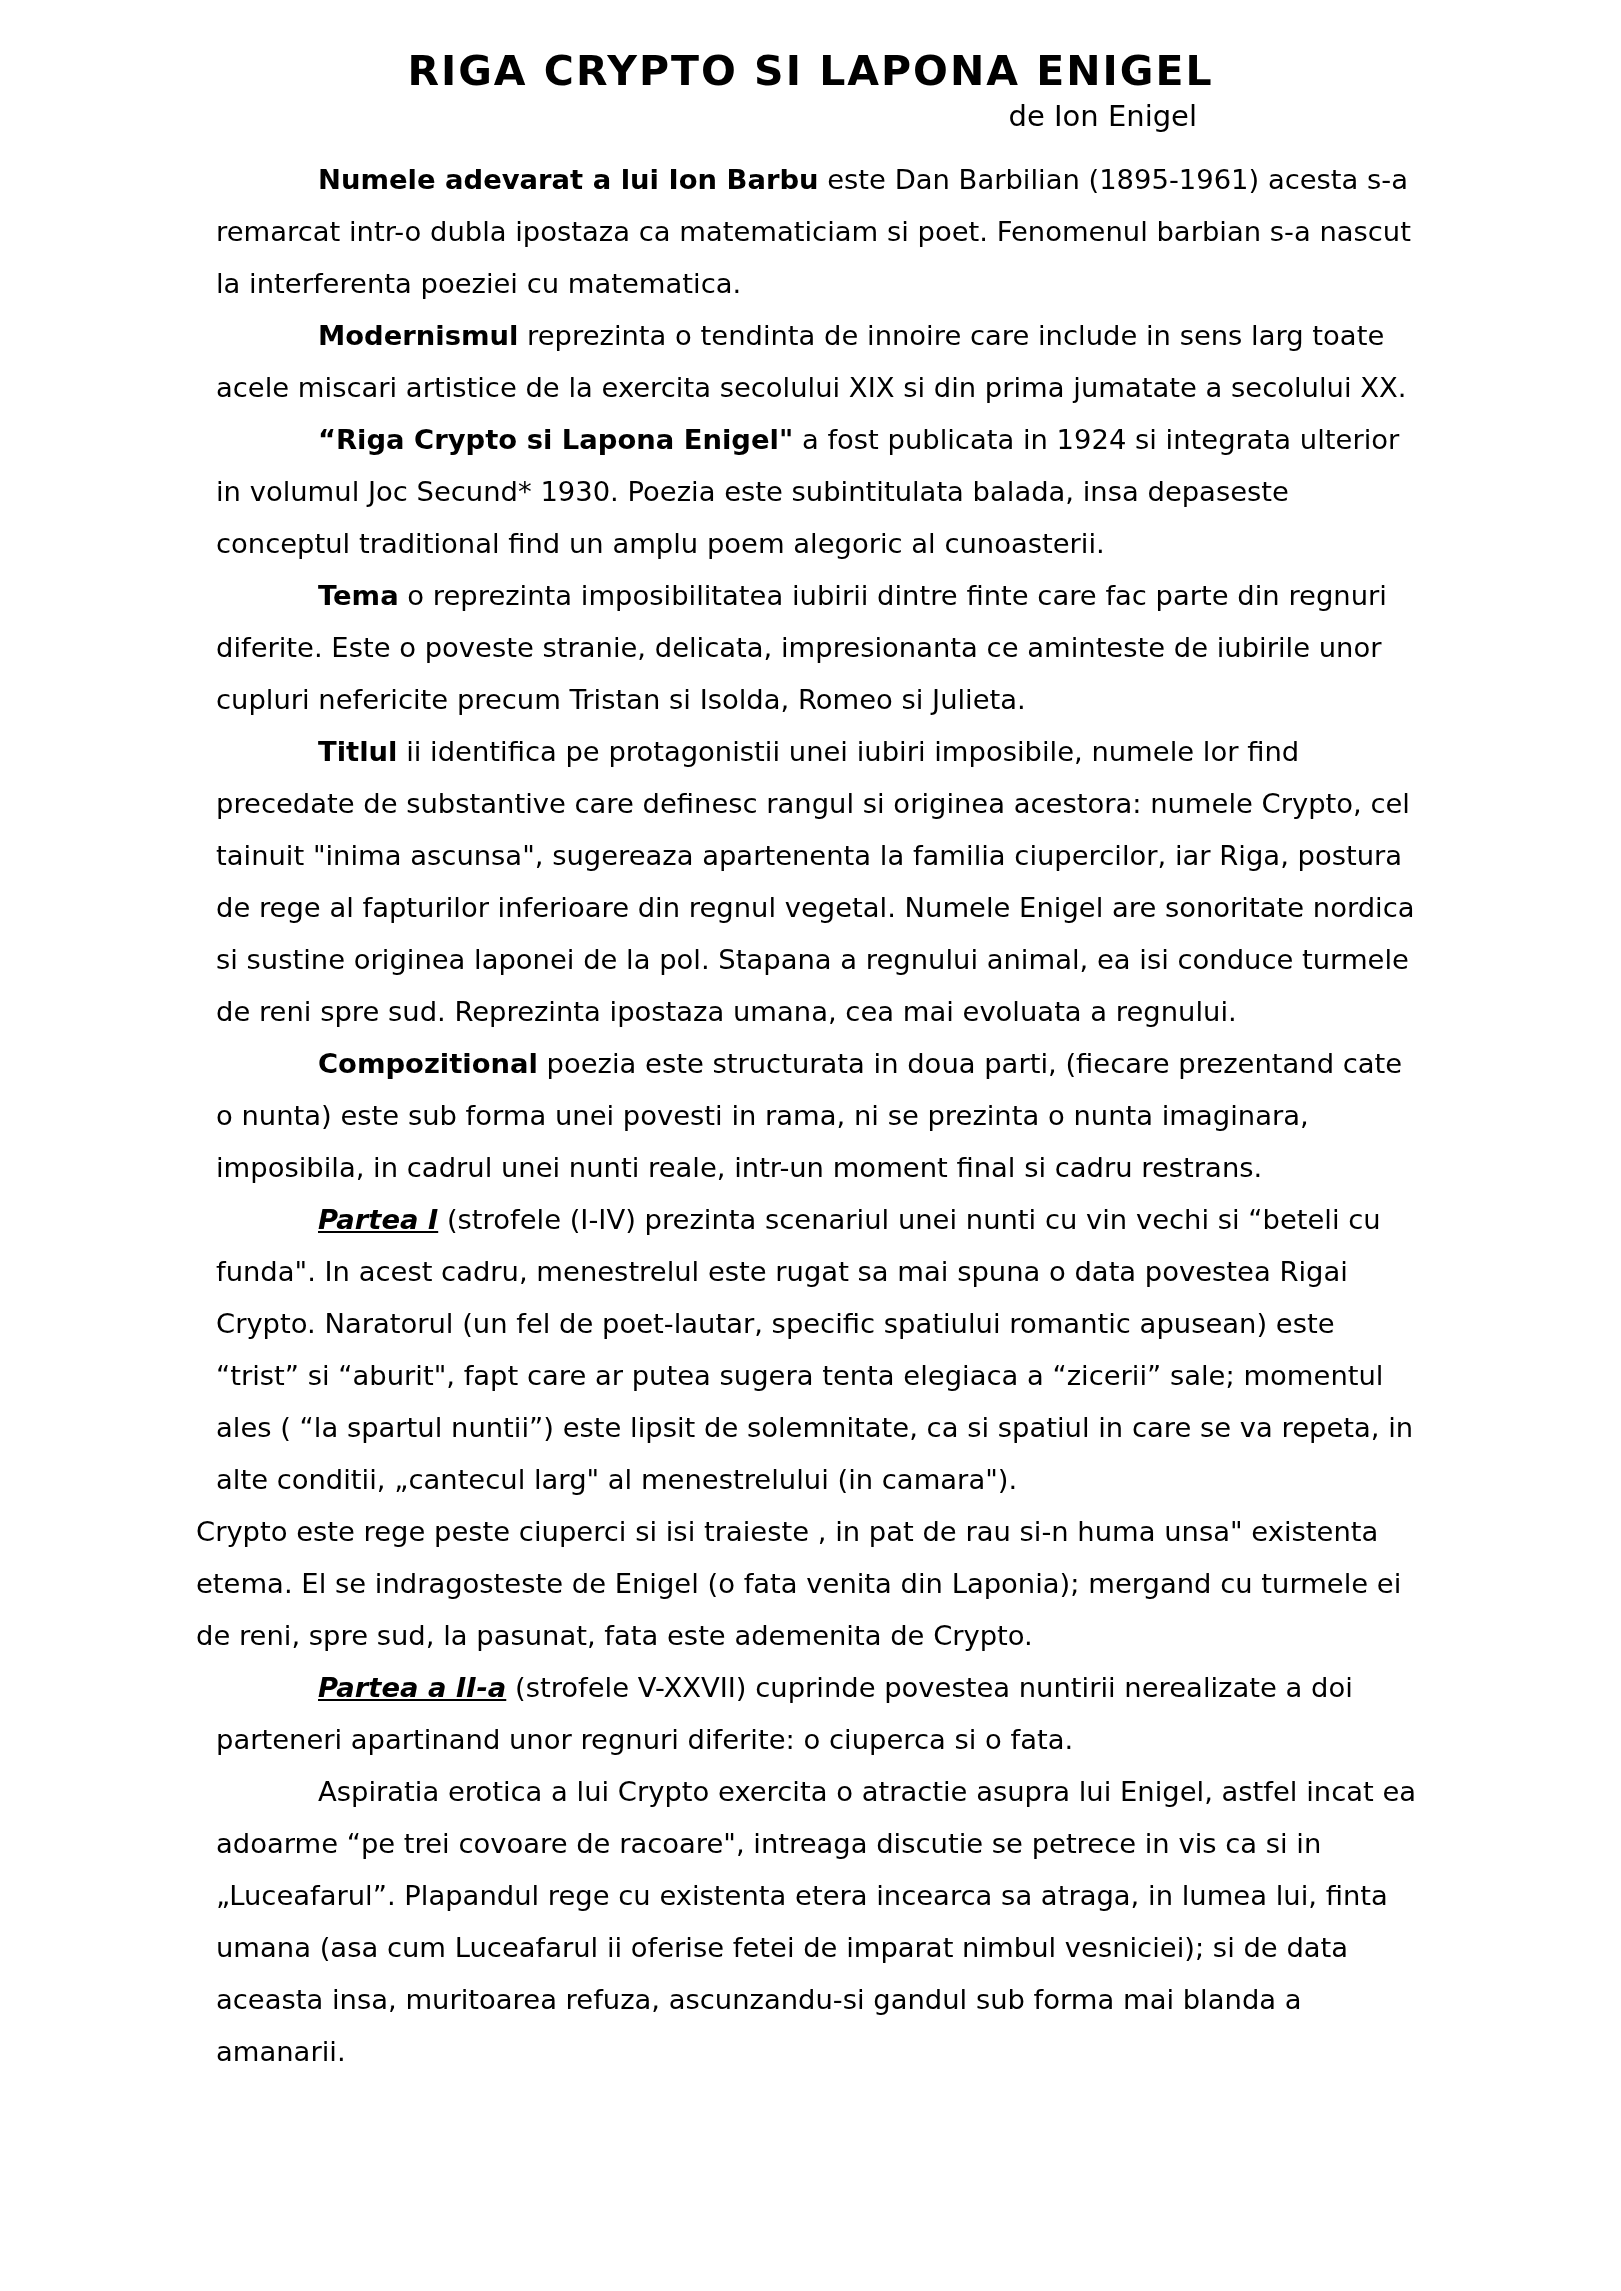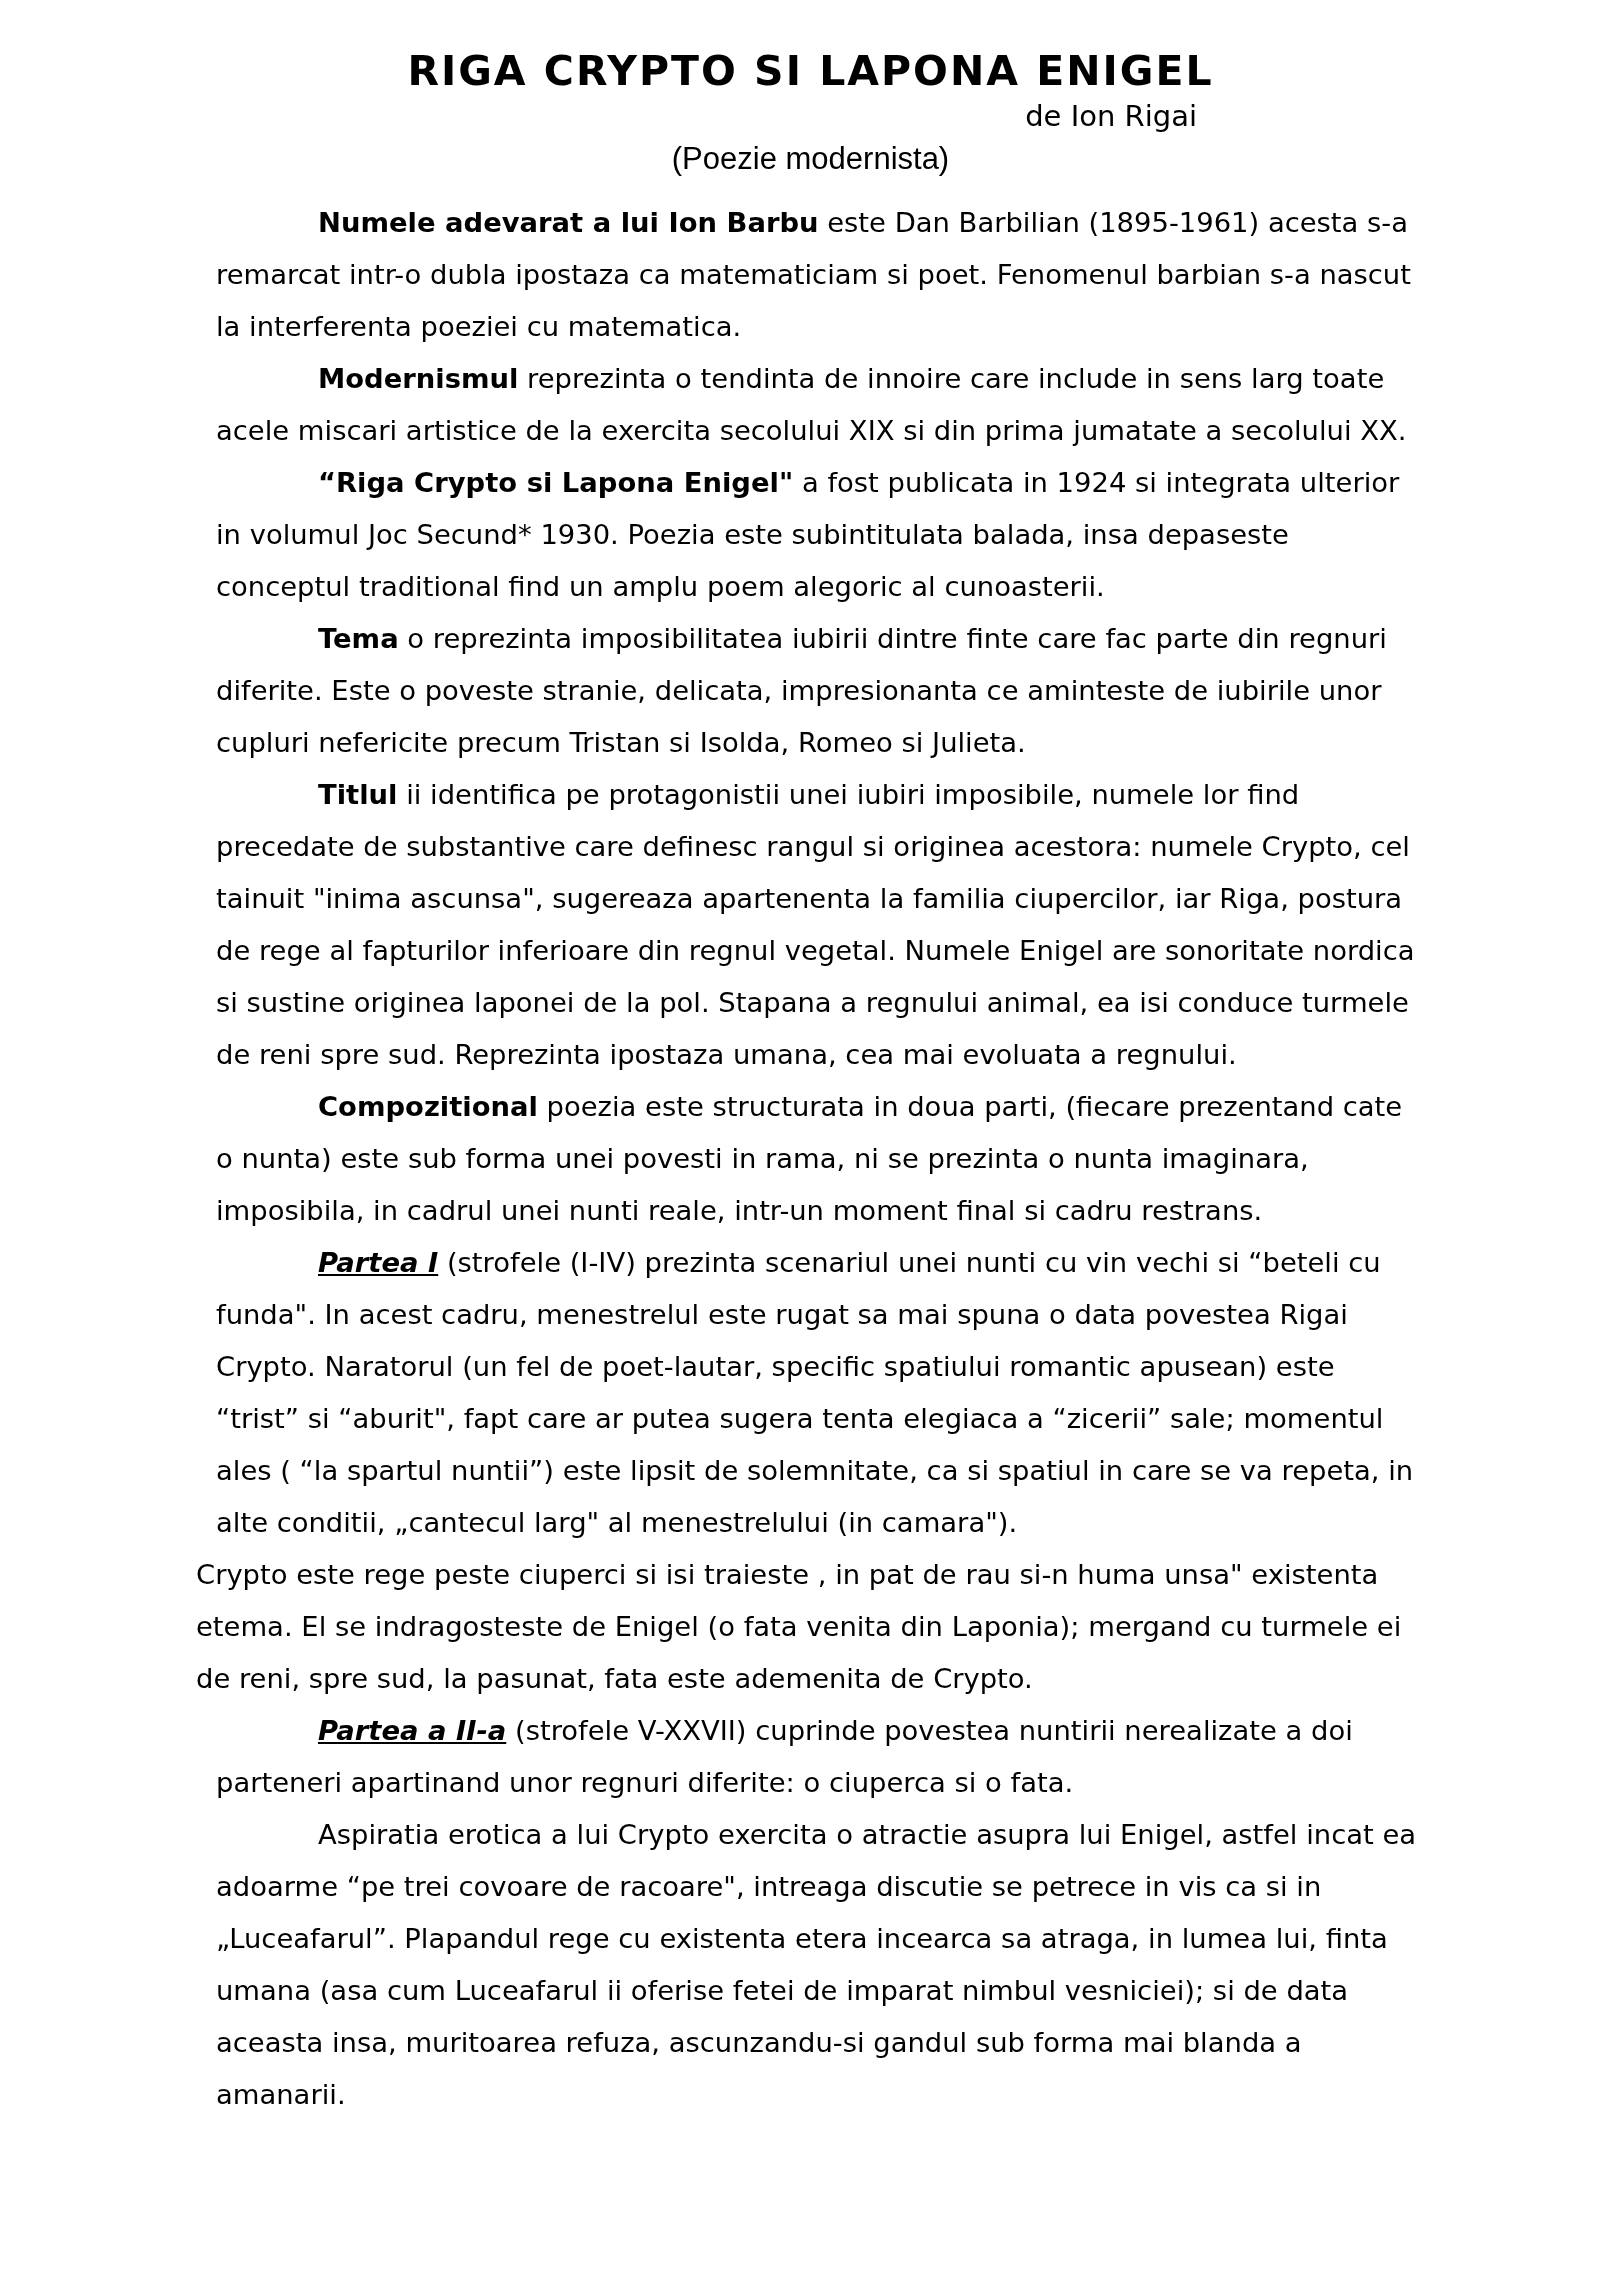--- a/index.html
+++ b/index.html
@@ -65,23 +65,22 @@
     font-weight: bold;
   }
 </style>
 </head>
 <body>
 
 <div class="page">
 
   <div class="doc-title">RIGA CRYPTO SI LAPONA ENIGEL</div>
 
-  <div class="byline">de Ion Rigai</div>
+  <div class="byline">de Ion Enigel</div>
 
-  <div class="subtitle">(Poezie modernista)</div>
 
   <div class="body-text">
 
     <p class="para indent"><span class="lead-bold">Numele adevarat a lui Ion Barbu</span><span> este Dan Barbilian (1895-1961) acesta s-a remarcat intr-o dubla ipostaza ca matematiciam si poet. Fenomenul barbian s-a nascut la interferenta poeziei cu matematica.</span></p>
 
     <p class="para indent"><span class="lead-bold">Modernismul</span><span> reprezinta o tendinta de innoire care include in sens larg toate acele miscari artistice de la exercita secolului XIX si din prima jumatate a secolului XX.</span></p>
 
     <p class="para indent"><span class="lead-bold">“Riga Crypto si Lapona Enigel"</span><span> a fost publicata in 1924 si integrata ulterior in volumul Joc Secund* 1930. Poezia este subintitulata balada, insa depaseste conceptul traditional find un amplu poem alegoric al cunoasterii.</span></p>
 
     <p class="para indent"><span class="lead-bold">Tema</span><span> o reprezinta imposibilitatea iubirii dintre finte care fac parte din regnuri diferite. Este o poveste stranie, delicata, impresionanta ce aminteste de iubirile unor cupluri nefericite precum Tristan si Isolda, Romeo si Julieta.</span></p>

